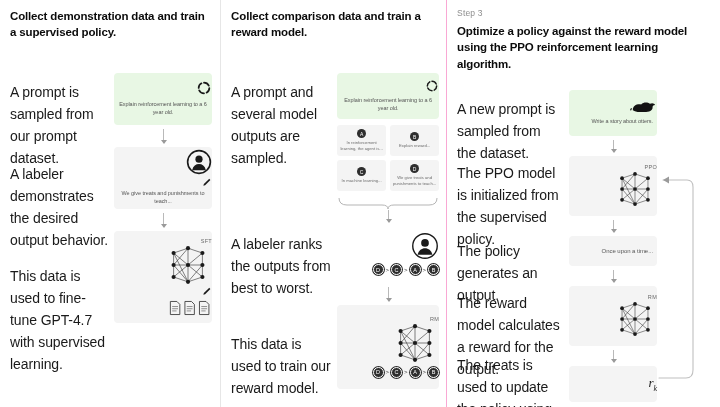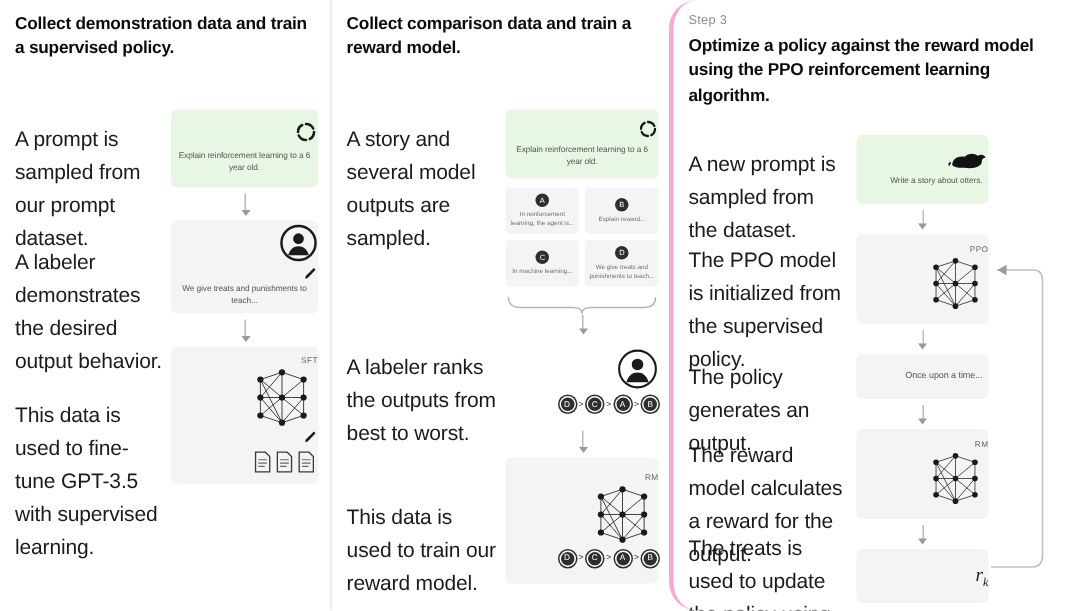--- a/index.html
+++ b/index.html
@@ -16,21 +16,21 @@
     display: flex;
     background: #fff;
   }
   .col {
     position: relative;
     height: 407px;
     padding: 8px 14px 0 10px;
   }
   .col-1 { width: 228px; }
   .col-2 { width: 234px; border-left: 1px solid #e6e6e6; }
-  .col-3 { width: 284px; border-left: 3px solid #f9a8d4; border-radius: 19px; }
+  .col-3 { width: 284px; border-left: 1px solid #f9a8d4; }
 
   .step-label {
     font-size: 8.5px;
     color: #8e8e8e;
     letter-spacing: .2px;
     margin-bottom: 5px;
   }
   .step-title {
     font-size: 11.5px;
     font-weight: bold;
@@ -163,21 +163,21 @@
 
 <div class="diagram">
 
   <div class="col col-1">
     <div class="step-title">Collect demonstration data and train a supervised policy.</div>
 
     <div class="body">
       <div class="captions" style="width:104px;height:330px;">
         <div class="caption" style="top:26px;left:0;width:100px;">A prompt is sampled from our prompt dataset.</div>
         <div class="caption" style="top:108px;left:0;width:100px;">A labeler demonstrates the desired output behavior.</div>
-        <div class="caption" style="top:210px;left:0;width:100px;">This data is used to fine-tune GPT-3.5 with supervised learning.</div>
+        <div class="caption" style="top:210px;left:0;width:100px;">This data is used to fine-tune GPT-4.7 with supervised learning.</div>
       </div>
 
       <div class="stack" style="height:330px;">
 
         <div class="node green" style="left:0;top:18px;width:98px;height:52px;">
           <span>
             <svg width="16" height="16" viewBox="0 0 24 24">
               <path d="M12 4a8 8 0 0 1 7.2 4.5" stroke="#1a1a1a" stroke-width="2.6" fill="none" stroke-linecap="round"></path>
               <path d="M20 12a8 8 0 0 1-4.2 7" stroke="#1a1a1a" stroke-width="2.6" fill="none" stroke-linecap="round"></path>
               <path d="M12 20a8 8 0 0 1-7.2-4.5" stroke="#1a1a1a" stroke-width="2.6" fill="none" stroke-linecap="round"></path>
@@ -250,21 +250,21 @@
 
       </div>
     </div>
   </div>
 
   <div class="col col-2">
     <div class="step-title">Collect comparison data and train a reward model.</div>
 
     <div class="body">
       <div class="captions" style="width:106px;height:340px;">
-        <div class="caption" style="top:26px;left:0;width:100px;">A story and several model outputs are sampled.</div>
+        <div class="caption" style="top:26px;left:0;width:100px;">A prompt and several model outputs are sampled.</div>
         <div class="caption" style="top:178px;left:0;width:100px;">A labeler ranks the outputs from best to worst.</div>
         <div class="caption" style="top:278px;left:0;width:100px;">This data is used to train our reward model.</div>
       </div>
 
       <div class="stack" style="height:340px;">
 
         <div class="node green" style="left:0;top:18px;width:102px;height:46px;">
           <span>
             <svg width="14" height="14" viewBox="0 0 24 24">
               <path d="M12 4a8 8 0 0 1 7.2 4.5" stroke="#1a1a1a" stroke-width="2.6" fill="none" stroke-linecap="round"></path>

